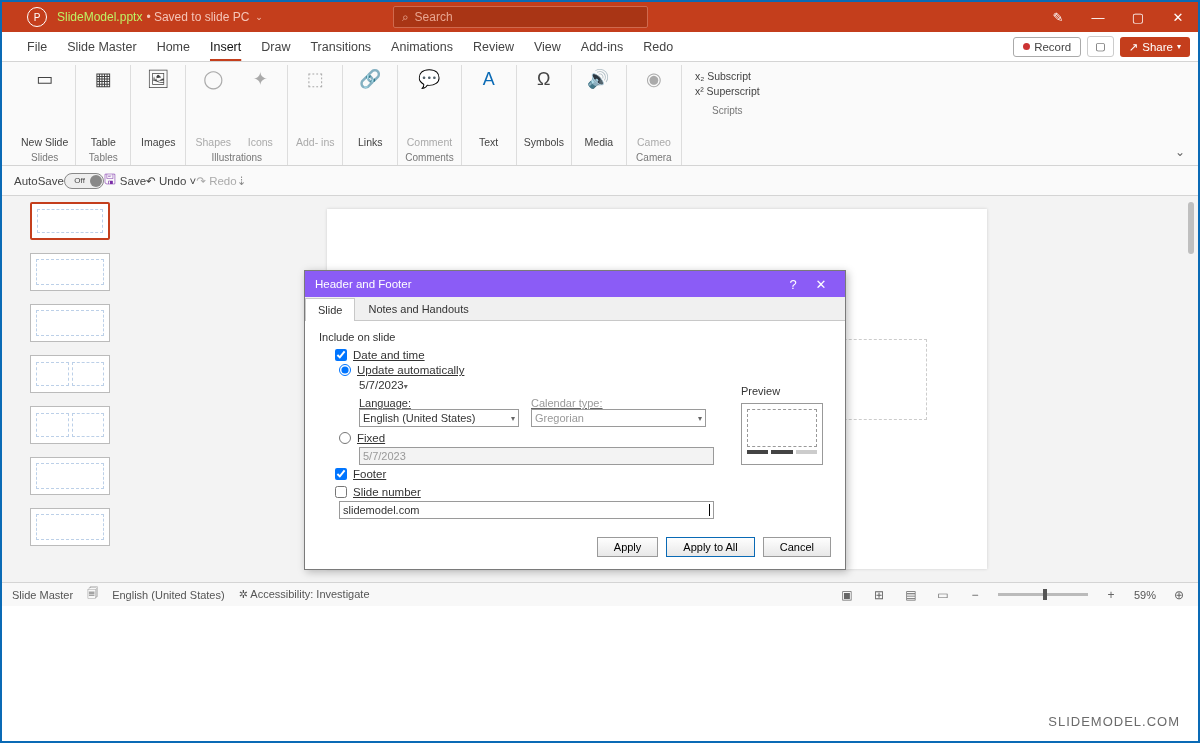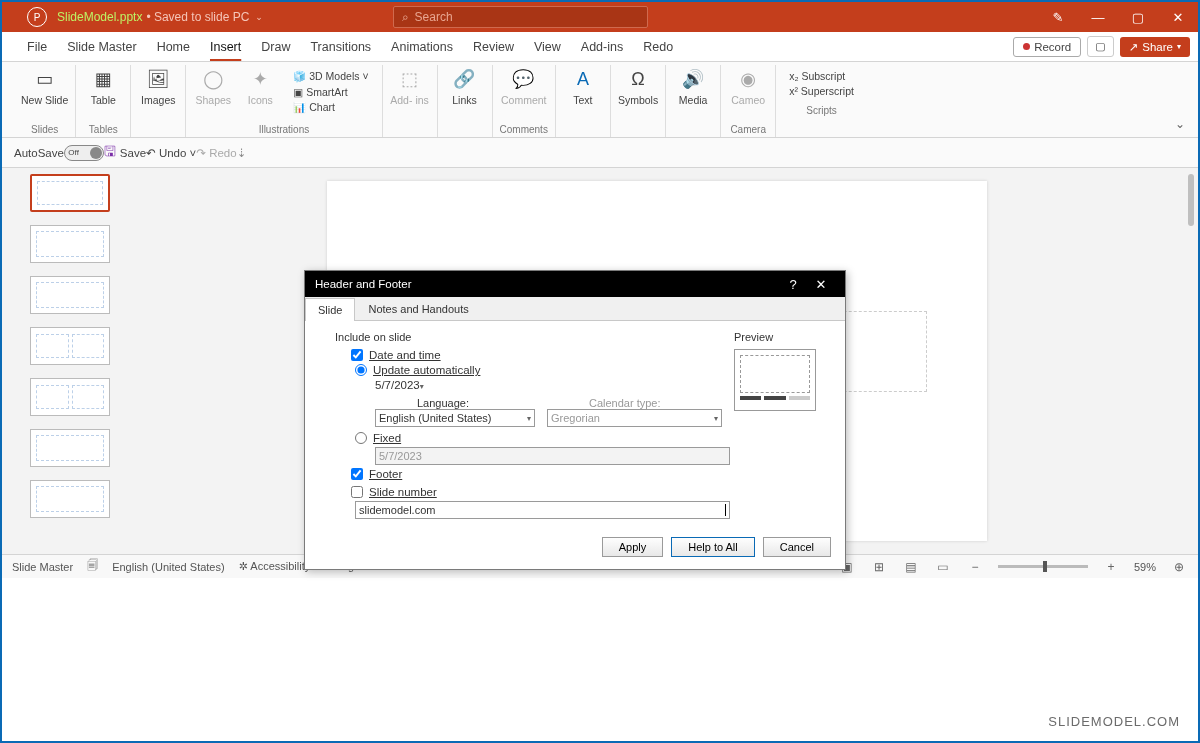--- a/index.html
+++ b/index.html
@@ -21,21 +21,21 @@
 .menubar .recbtn{border:1px solid #aaa; border-radius:3px; padding:3px 9px; font-size:11.5px; display:flex;align-items:center;gap:4px;}
 .menubar .recbtn .dot{width:7px;height:7px;background:#c33;border-radius:50%;}
 .menubar .sharebtn{background:#c43e1c;color:#fff;border-radius:3px;padding:3px 9px;font-size:11.5px;margin:0 8px 0 6px;display:flex;align-items:center;gap:4px;}
 .menubar .upbtn{border:1px solid #ccc;border-radius:3px;padding:3px 7px;font-size:11px;margin-left:6px;}
 .ribbon { background:#fafafa; border-bottom:1px solid #d4d4d4; display:flex; font-size:11px; color:#444; padding:3px 5px 0 12px;}
 .rgroup { border-right:1px solid #ddd; padding:1px 7px 2px; text-align:center; }
 .rgroup .icons{display:flex;gap:7px;justify-content:center;align-items:flex-start;min-height:54px;}
 .ritem{display:flex;flex-direction:column;align-items:center;gap:2px;font-size:10.5px;min-width:40px;}
 .ritem.dis{color:#aaa;}
 .ricon{width:26px;height:26px;display:flex;align-items:center;justify-content:center;font-size:18px;}
-.rlabel{font-size:10.5px;white-space:nowrap;}
+.rlabel{font-size:10.5px;white-space:nowrap;margin-top:42px;}
 .rcat{font-size:10px;color:#777;margin-top:4px;}
 .textbtns{display:flex;flex-direction:column;align-items:flex-start;gap:3px;font-size:10.5px;padding:4px 6px;}
 .qat { background:#fafafa; border-bottom:1px solid #d4d4d4; height:30px; display:flex; align-items:center; font-size:11.5px; color:#444; padding-left:12px; }
 .qat .toggle{display:inline-flex;align-items:center;border:1px solid #888;border-radius:9px;width:40px;height:16px;justify-content:flex-end;padding:1px;font-size:8px;background:#eee;}
 .qat .tog-knob{width:12px;height:12px;border-radius:50%;background:#888;}
 .qat .savebtn{display:flex;align-items:center;gap:4px;}
 .qat .saveicon{color:#7b2ea8;font-size:14px;}
 .workarea{display:flex;height:386px;background:#f3f3f3;position:relative;}
 .thumbs{width:114px;background:#f3f3f3;padding:6px 6px 0 28px;overflow:hidden;}
 .thumb{border:1px solid #bbb;background:#fff;height:38px;margin-bottom:13px;position:relative;}
@@ -47,36 +47,36 @@
 .slide{background:#fff;width:660px;height:360px;box-shadow:0 0 3px rgba(0,0,0,.15);position:relative;}
 .slide .titlebox{position:absolute;left:60px;right:60px;top:130px;border:1px dashed #ccc;padding:20px;font-size:34px;color:#555;text-align:center;}
 .scroll{position:absolute;right:4px;top:6px;width:6px;height:52px;background:#bfbfbf;border-radius:3px;}
 .statusbar{height:24px;border-top:1px solid #d4d4d4;background:#f8f8f8;display:flex;align-items:center;font-size:11px;color:#555;padding:0 10px;gap:14px;}
 .statusbar .spacer{flex:1;}
 .statusbar .vbtn{width:18px;text-align:center;color:#666;font-size:12px;}
 .statusbar .zoom-slider{width:90px;height:3px;background:#bbb;position:relative;}
 .statusbar .zoom-slider .knob{position:absolute;left:50%;top:-4px;width:4px;height:11px;background:#555;}
 
 .dialog{position:absolute;left:302px;top:268px;width:542px;background:#fff;border:1px solid #7a7a7a;box-shadow:2px 2px 8px rgba(0,0,0,.25);font-size:11.5px;color:#333;z-index:50;}
-.dlg-title{background:#000000;color:#fff;height:26px;display:flex;align-items:center;padding:0 10px;font-size:11.5px;}
+.dlg-title{background:#8b5cf6;color:#fff;height:26px;display:flex;align-items:center;padding:0 10px;font-size:11.5px;}
 .dlg-title .spacer{flex:1;}
 .dlg-title .dbtn{width:28px;text-align:center;font-size:13px;}
 .dlg-tabs{display:flex;background:#f0f0f0;border-bottom:1px solid #c8c8c8;}
 .dlg-tab{padding:5px 12px;font-size:11px;border:1px solid transparent;border-bottom:none;}
 .dlg-tab.active{background:#fff;border-color:#c8c8c8;position:relative;top:1px;}
-.dlg-body{padding:10px 30px;display:flex;gap:4px;}
+.dlg-body{padding:10px 14px;display:flex;gap:4px;align-items:center;}
 .dlg-left{flex:1;}
 .fs-label{font-size:11px;margin-bottom:6px;}
 .cb{display:flex;align-items:center;gap:6px;margin:3px 16px;}
 .cb input,.rd input{width:12px;height:12px;}
 .rd{display:flex;align-items:center;gap:6px;margin:3px 0 3px 20px;}
 .indent{margin-left:40px;}
 .indent2{margin-left:20px;}
 .fld{display:flex;flex-direction:column;margin:2px 0;}
-.fld label{font-size:11px;text-decoration-color:#666;margin-left:42px;}
+.fld label{font-size:11px;text-decoration:underline;text-decoration-color:#666;}
 .fld .sel, .txtinput{border:1px solid #9a9a9a;height:18px;font-size:11px;padding:0 3px;background:#fff;display:flex;align-items:center;justify-content:space-between;}
 .sel .arr{font-size:8px;color:#666;}
 .row2{display:flex;gap:12px;}
 .ulabel{text-decoration:underline;text-decoration-style:solid;}
 .dlg-right{width:90px;}
 .preview-box{border:1px solid #999;width:82px;height:62px;margin-top:4px;background:#fff;padding:5px;}
 .preview-box .pbody{border:1px dashed #999;width:100%;height:38px;}
 .preview-box .pf{display:flex;gap:3px;margin-top:3px;}
 .preview-box .pf>div{height:4px;flex:1;background:#444;}
 .preview-box .pf>div.off{background:#ccc;}
@@ -160,25 +160,20 @@
     <div class="rgroup">
       <div class="icons">
         <div class="ritem dis">
             <div class="ricon">◯</div>
             <div class="rlabel">Shapes</div>
           </div>
         <div class="ritem dis">
             <div class="ricon">✦</div>
             <div class="rlabel">Icons</div>
           </div>
-        <div class="textbtns">
-          <div>🧊 <span>3D Models</span> ˅</div>
-          <div>▣ <span>SmartArt</span></div>
-          <div>📊 <span>Chart</span></div>
-        </div>
       </div>
       <div class="rcat">Illustrations</div>
     </div>
     <div class="rgroup">
       <div class="icons">
           <div class="ritem dis">
             <div class="ricon">⬚</div>
             <div class="rlabel">Add-
 ins</div>
           </div>
@@ -247,21 +242,21 @@
       <div class="rcat">Scripts</div>
     </div>
     <div style="flex:1;display:flex;justify-content:flex-end;align-items:flex-end;padding:0 8px 6px;">
       <span style="font-size:12px;color:#666;">⌄</span>
     </div>
   </div>
 
   <div class="qat">
     <span>AutoSave</span>
     <span class="toggle">
-        <span style="font-size:8px;margin-right:11px">Off</span>
+        <span style="font-size:8px;margin-right:5px">Off</span>
         <span class="tog-knob"></span>
       </span>
     <span class="savebtn">
         <span class="saveicon">🖫</span>
         <span>Save</span>
       </span>
     <span>↶ <span>Undo</span> ˅</span>
     <span style="color:#aaa">↷ <span>Redo</span></span>
     <span style="color:#888">⇣</span>
   </div>
@@ -395,19 +390,19 @@
           <div class="pf">
               <div></div>
               <div></div>
               <div class="off"></div>
             </div>
         </div>
       </div>
     </div>
     <div class="dlg-actions">
       <button class="dlg-btn">Apply</button>
-      <button class="dlg-btn primary">Help to All</button>
+      <button class="dlg-btn primary">Apply to All</button>
       <button class="dlg-btn">Cancel</button>
     </div>
   </div>
 
   <div class="attrib">SLIDEMODEL.COM</div>
 </div>
 
 </body></html>

